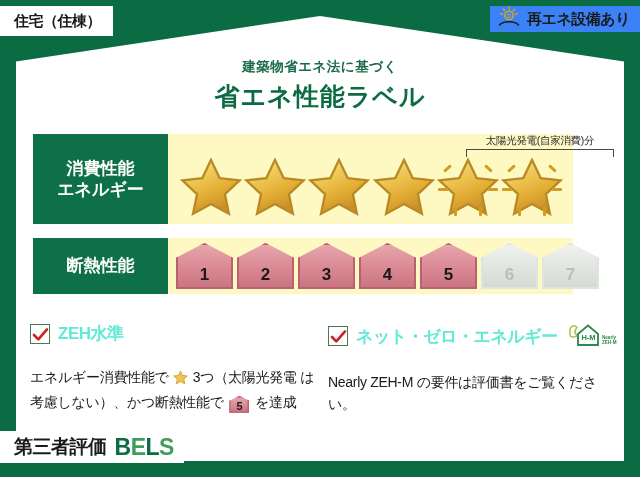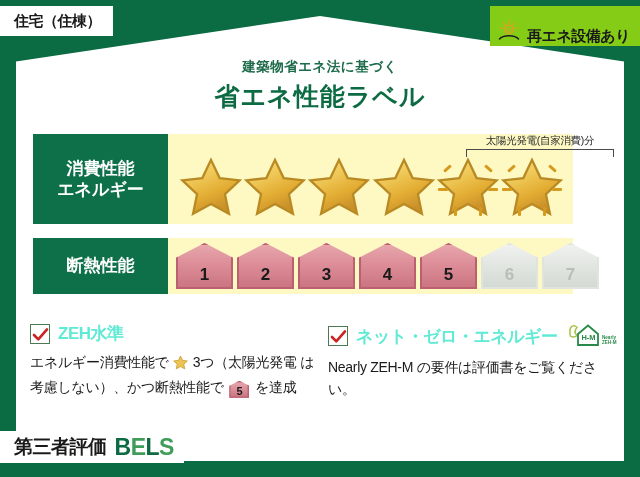--- a/index.html
+++ b/index.html
@@ -46,25 +46,25 @@
     color: #1a1a1a;
     letter-spacing: -0.5px;
     z-index: 5;
   }
 
   
   #renewable-badge {
     position: absolute;
     right: 0px;
     top: 6px;
-    height: 40px;
+    height: 26px;
     padding: 0 10px 0 8px;
-    background: #84cc16;
-    display: flex;
-    align-items: flex-end;
+    background: #3b82f6;
+    display: flex;
+    align-items: center;
     gap: 5px;
     z-index: 5;
   }
   #renewable-badge .badge-text {
     font-size: 15px;
     font-weight: bold;
     color: #1a1a1a;
     letter-spacing: -0.5px;
   }
 
@@ -236,21 +236,21 @@
   }
   .checkbox svg { position: absolute; left: 1px; top: 1px; }
   .criteria-title {
     font-size: 17px;
     font-weight: bold;
     color: #5eead4;
     letter-spacing: -0.5px;
     white-space: nowrap;
   }
   .criteria-body {
-    margin-top: 7px;
+    margin-top: 22px;
     font-size: 14px;
     line-height: 1.55;
     color: #1a1a1a;
     letter-spacing: -0.3px;
   }
   .inline-star { display: inline-block; vertical-align: -3px; margin: 0 1px; }
   .inline-grade {
     display: inline-block;
     vertical-align: -3px;
     width: 20px;

